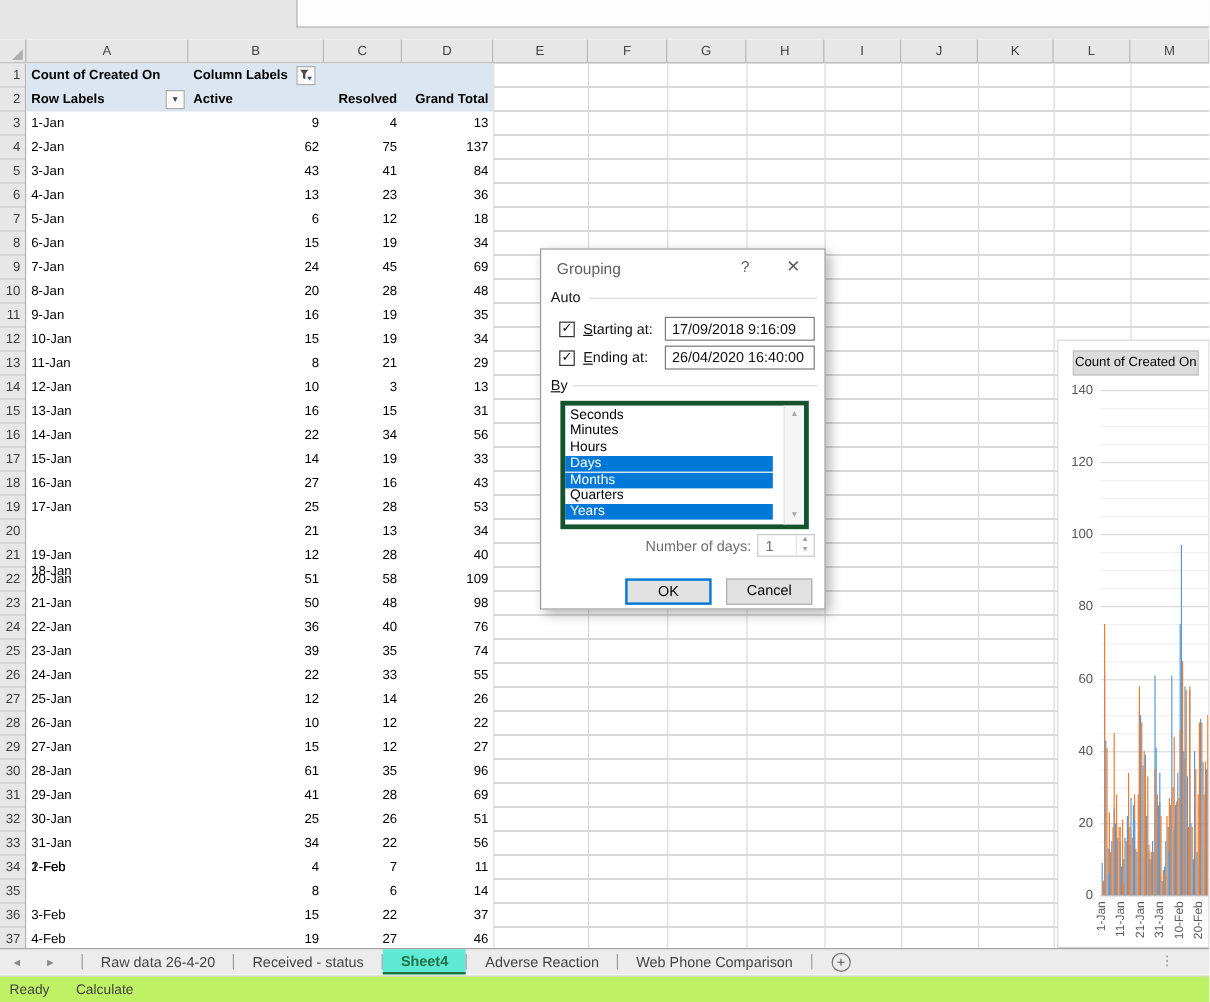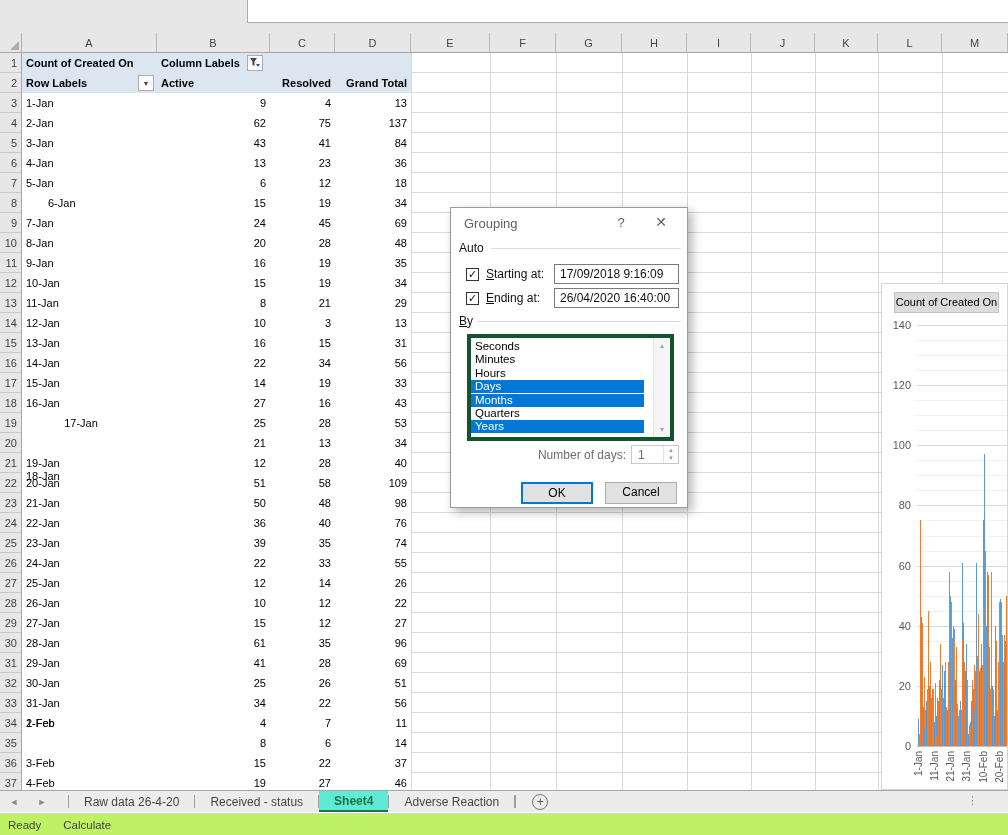--- a/index.html
+++ b/index.html
@@ -211,21 +211,21 @@
           <div class="pcell num" style="left: 248px; top: 80px; width: 61px;">41</div>
           <div class="pcell num" style="left: 313px; top: 80px; width: 72px;">84</div>
           <div class="pcell" style="left: 4px; top: 100px; width: 110px;">4-Jan</div>
           <div class="pcell num" style="left: 139px; top: 100px; width: 105px;">13</div>
           <div class="pcell num" style="left: 248px; top: 100px; width: 61px;">23</div>
           <div class="pcell num" style="left: 313px; top: 100px; width: 72px;">36</div>
           <div class="pcell" style="left: 4px; top: 120px; width: 110px;">5-Jan</div>
           <div class="pcell num" style="left: 139px; top: 120px; width: 105px;">6</div>
           <div class="pcell num" style="left: 248px; top: 120px; width: 61px;">12</div>
           <div class="pcell num" style="left: 313px; top: 120px; width: 72px;">18</div>
-          <div class="pcell" style="left: 4px; top: 140px; width: 110px; margin-left: 22px;">6-Jan</div>
+          <div class="pcell" style="left: 4px; top: 140px; width: 110px;">6-Jan</div>
           <div class="pcell num" style="left: 139px; top: 140px; width: 105px;">15</div>
           <div class="pcell num" style="left: 248px; top: 140px; width: 61px;">19</div>
           <div class="pcell num" style="left: 313px; top: 140px; width: 72px;">34</div>
           <div class="pcell" style="left: 4px; top: 160px; width: 110px;">7-Jan</div>
           <div class="pcell num" style="left: 139px; top: 160px; width: 105px;">24</div>
           <div class="pcell num" style="left: 248px; top: 160px; width: 61px;">45</div>
           <div class="pcell num" style="left: 313px; top: 160px; width: 72px;">69</div>
           <div class="pcell" style="left: 4px; top: 180px; width: 110px;">8-Jan</div>
           <div class="pcell num" style="left: 139px; top: 180px; width: 105px;">20</div>
           <div class="pcell num" style="left: 248px; top: 180px; width: 61px;">28</div>
@@ -255,21 +255,21 @@
           <div class="pcell num" style="left: 248px; top: 300px; width: 61px;">34</div>
           <div class="pcell num" style="left: 313px; top: 300px; width: 72px;">56</div>
           <div class="pcell" style="left: 4px; top: 320px; width: 110px;">15-Jan</div>
           <div class="pcell num" style="left: 139px; top: 320px; width: 105px;">14</div>
           <div class="pcell num" style="left: 248px; top: 320px; width: 61px;">19</div>
           <div class="pcell num" style="left: 313px; top: 320px; width: 72px;">33</div>
           <div class="pcell" style="left: 4px; top: 340px; width: 110px;">16-Jan</div>
           <div class="pcell num" style="left: 139px; top: 340px; width: 105px;">27</div>
           <div class="pcell num" style="left: 248px; top: 340px; width: 61px;">16</div>
           <div class="pcell num" style="left: 313px; top: 340px; width: 72px;">43</div>
-          <div class="pcell" style="left: 4px; top: 360px; width: 110px; text-align: center;">17-Jan</div>
+          <div class="pcell" style="left: 4px; top: 360px; width: 110px;">17-Jan</div>
           <div class="pcell num" style="left: 139px; top: 360px; width: 105px;">25</div>
           <div class="pcell num" style="left: 248px; top: 360px; width: 61px;">28</div>
           <div class="pcell num" style="left: 313px; top: 360px; width: 72px;">53</div>
           <div class="pcell" style="left: 4px; top: 380px; width: 110px; margin-top: 33px;">18-Jan</div>
           <div class="pcell num" style="left: 139px; top: 380px; width: 105px;">21</div>
           <div class="pcell num" style="left: 248px; top: 380px; width: 61px;">13</div>
           <div class="pcell num" style="left: 313px; top: 380px; width: 72px;">34</div>
           <div class="pcell" style="left: 4px; top: 400px; width: 110px;">19-Jan</div>
           <div class="pcell num" style="left: 139px; top: 400px; width: 105px;">12</div>
           <div class="pcell num" style="left: 248px; top: 400px; width: 61px;">28</div>
@@ -565,20 +565,21 @@
     <div id="tabs">
         <div class="sep"></div>
         <div class="tab">Raw data 26-4-20</div>
         <div class="sep"></div>
         <div class="tab">Received - status</div>
         <div class="sep"></div>
         <div class="tab active">Sheet4</div>
         <div class="sep"></div>
         <div class="tab">Adverse Reaction</div>
         <div class="sep"></div>
+        <div class="tab">Web Phone Comparison</div>
         <div class="sep"></div>
       </div>
     <div id="add-sheet">+</div>
     <div id="tab-handle">⋮</div>
   </div>
 
   <div id="statusbar">
     <span id="status-ready">Ready</span>
     <span id="status-calc">Calculate</span>
   </div>

